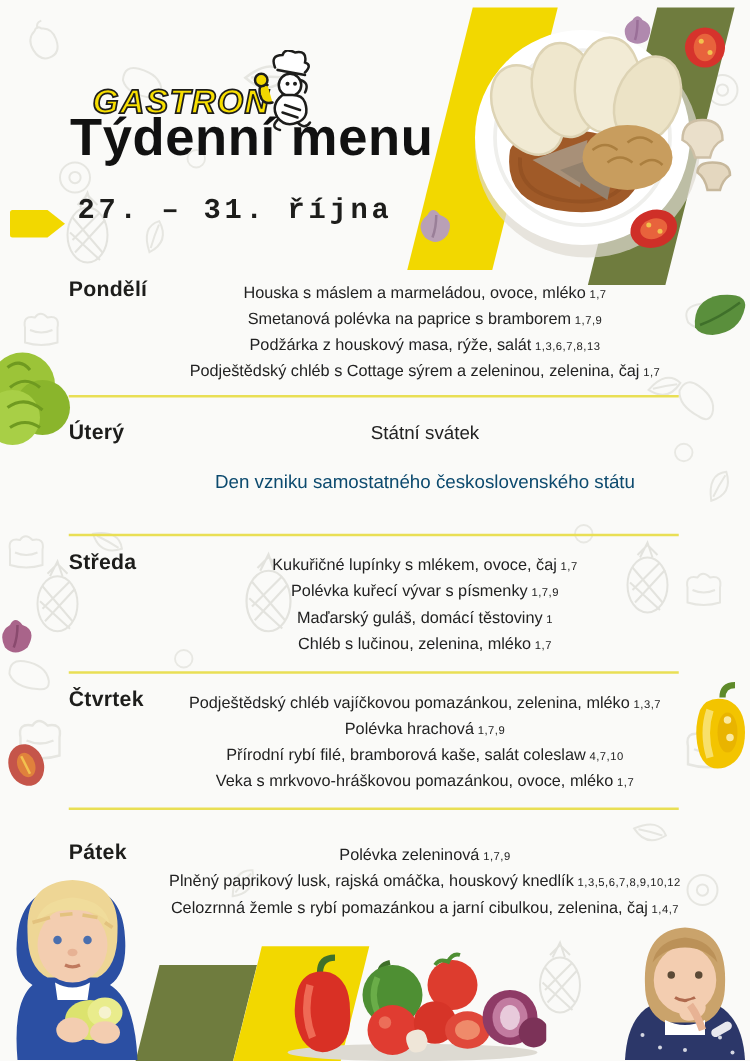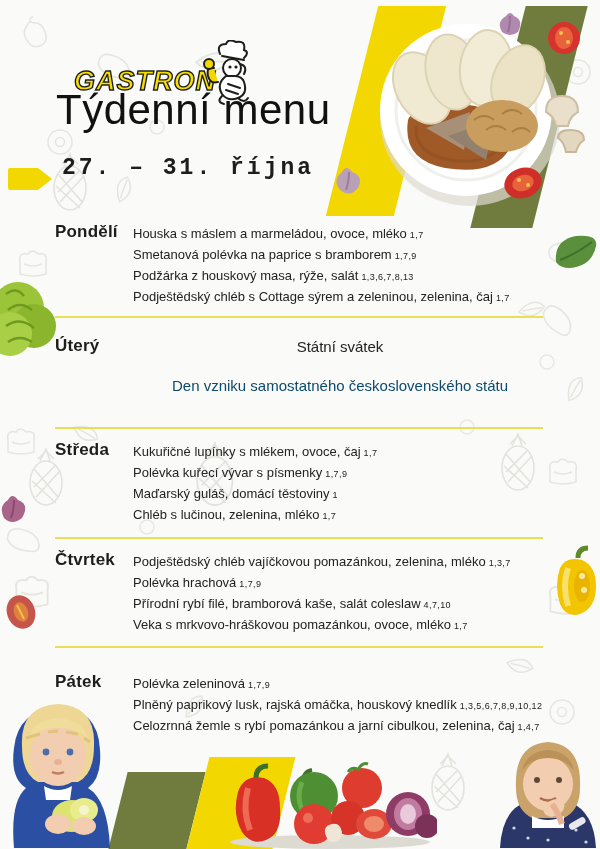--- a/index.html
+++ b/index.html
@@ -13,30 +13,30 @@
   .band{position:absolute;transform:skewX(-14deg);}
   .band-yellow-top{left:352px;top:6px;width:68px;height:210px;background:#f2d800;}
   .band-green-top{left:498px;top:6px;width:62px;height:222px;background:#6f7c3e;}
   .band-green-bottom{left:118px;top:772px;width:78px;height:77px;background:#6f7c3e;}
   .band-yellow-bottom{left:198px;top:757px;width:86px;height:92px;background:#f2d800;}
 
   
   .brand{position:absolute;left:74px;top:66px;font-size:27px;font-weight:900;font-style:italic;
          letter-spacing:1px;color:#f8df00;-webkit-text-stroke:1.4px #1d1d1b;}
   .chef-dog{position:absolute;left:192px;top:40px;}
-  .title{position:absolute;left:56px;top:86px;font-size:42px;font-weight:400;color:#111;
+  .title{position:absolute;left:56px;top:86px;font-size:42px;font-weight:700;color:#111;
          letter-spacing:0.5px;}
   .date{position:absolute;left:62px;top:155px;font-family:"Liberation Mono","DejaVu Sans Mono",monospace;
         font-weight:bold;font-size:23px;letter-spacing:3px;color:#1d1d1b;}
   .arrow-tag{position:absolute;left:6px;top:164px;}
 
   
   .day{position:absolute;left:55px;width:492px;display:flex;}
   .day-label{width:78px;font-size:17px;font-weight:bold;color:#1d1d1b;letter-spacing:0.2px;}
-  .day-items{flex:1;padding-top:2px;}
+  .day-items{flex:1;padding-top:2px;text-align:center;}
   .item{font-size:13px;line-height:20px;color:#222;}
   .alg{font-size:9px;letter-spacing:0.4px;margin-left:3px;color:#222;}
   .holiday-box{flex:1;text-align:center;padding-top:2px;}
   .holiday-title{font-size:15px;color:#222;}
   .holiday-subtitle{font-size:15px;color:#0c4a6e;margin-top:22px;}
   .divider{position:absolute;left:55px;width:488px;height:2px;background:#e9df55;}
 
   .pos-day0{top:222px;} .pos-day1{top:336px;} .pos-day2{top:440px;}
   .pos-day3{top:550px;} .pos-day4{top:672px;}
   .pos-div0{top:316px;} .pos-div1{top:427px;} .pos-div2{top:537px;} .pos-div3{top:646px;}

